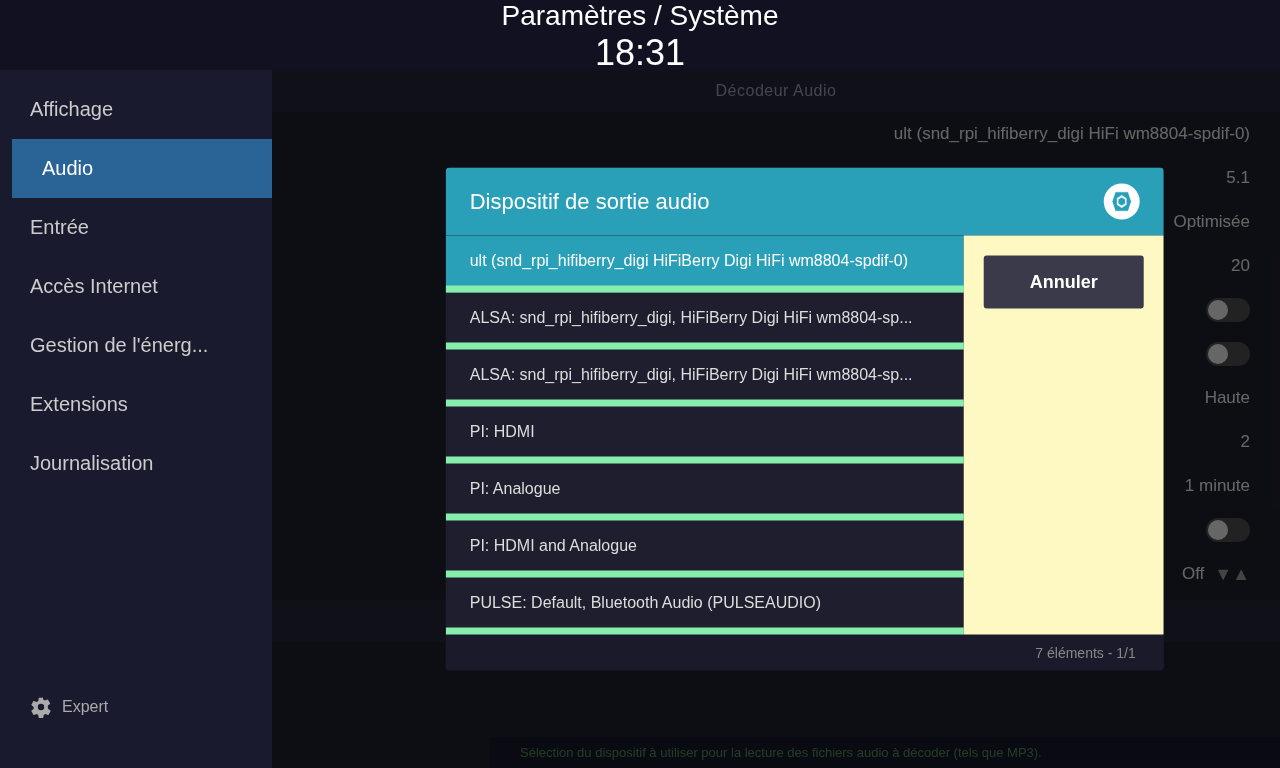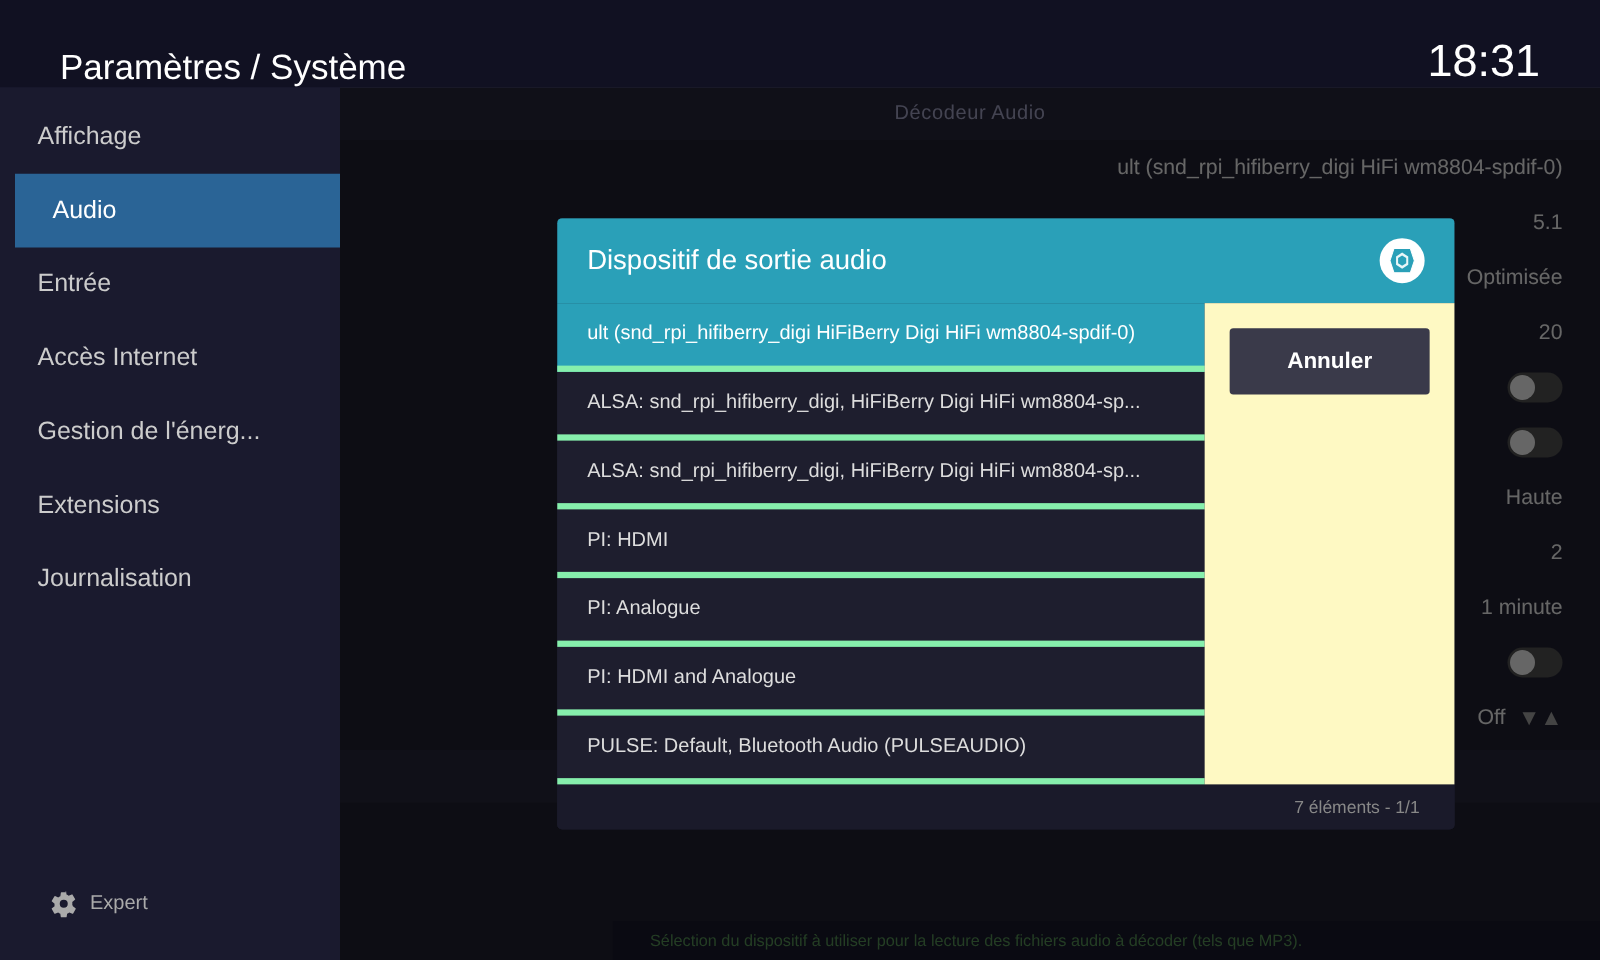--- a/index.html
+++ b/index.html
@@ -12,23 +12,24 @@
       color: #fff;
       overflow: hidden;
       position: relative;
     }
 
     
     .header {
       background: #111122;
       height: 70px;
       display: flex;
-      align-items: flex-end;
+      align-items: center;
       justify-content: space-between;
-      padding: 0 48px;
+      padding: 0 30px;
+      flex-direction: column;
     }
 
     .header-title {
       font-size: 28px;
       font-weight: 300;
       color: #fff;
     }
 
     .header-time {
       font-size: 36px;
@@ -58,24 +59,24 @@
     }
 
     .sidebar-item.active {
       background: #2a6496;
       color: #fff;
       margin-left: 12px;
     }
 
     .sidebar-bottom {
       position: absolute;
-      bottom: 16px;
+      bottom: 32px;
       left: 0;
       width: 234px;
-      padding: 18px 40px;
+      padding: 18px 30px;
       display: flex;
       align-items: center;
       gap: 10px;
       cursor: pointer;
       color: #aaa;
     }
 
     .sidebar-bottom .gear-icon {
       width: 22px;
       height: 22px;
@@ -189,21 +190,21 @@
     .modal-list {
       flex: 1;
       background: #1e1e2e;
     }
 
     .modal-list-item {
       padding: 16px 24px;
       font-size: 16px;
       color: #ddd;
       cursor: pointer;
-      border-bottom: 5px solid #86efac;
+      border-bottom: 7px solid #86efac;
     }
 
     .modal-list-item.selected {
       background: #2aa0b8;
       color: #fff;
     }
 
     .modal-actions {
       width: 200px;
       background: #fef9c3;

